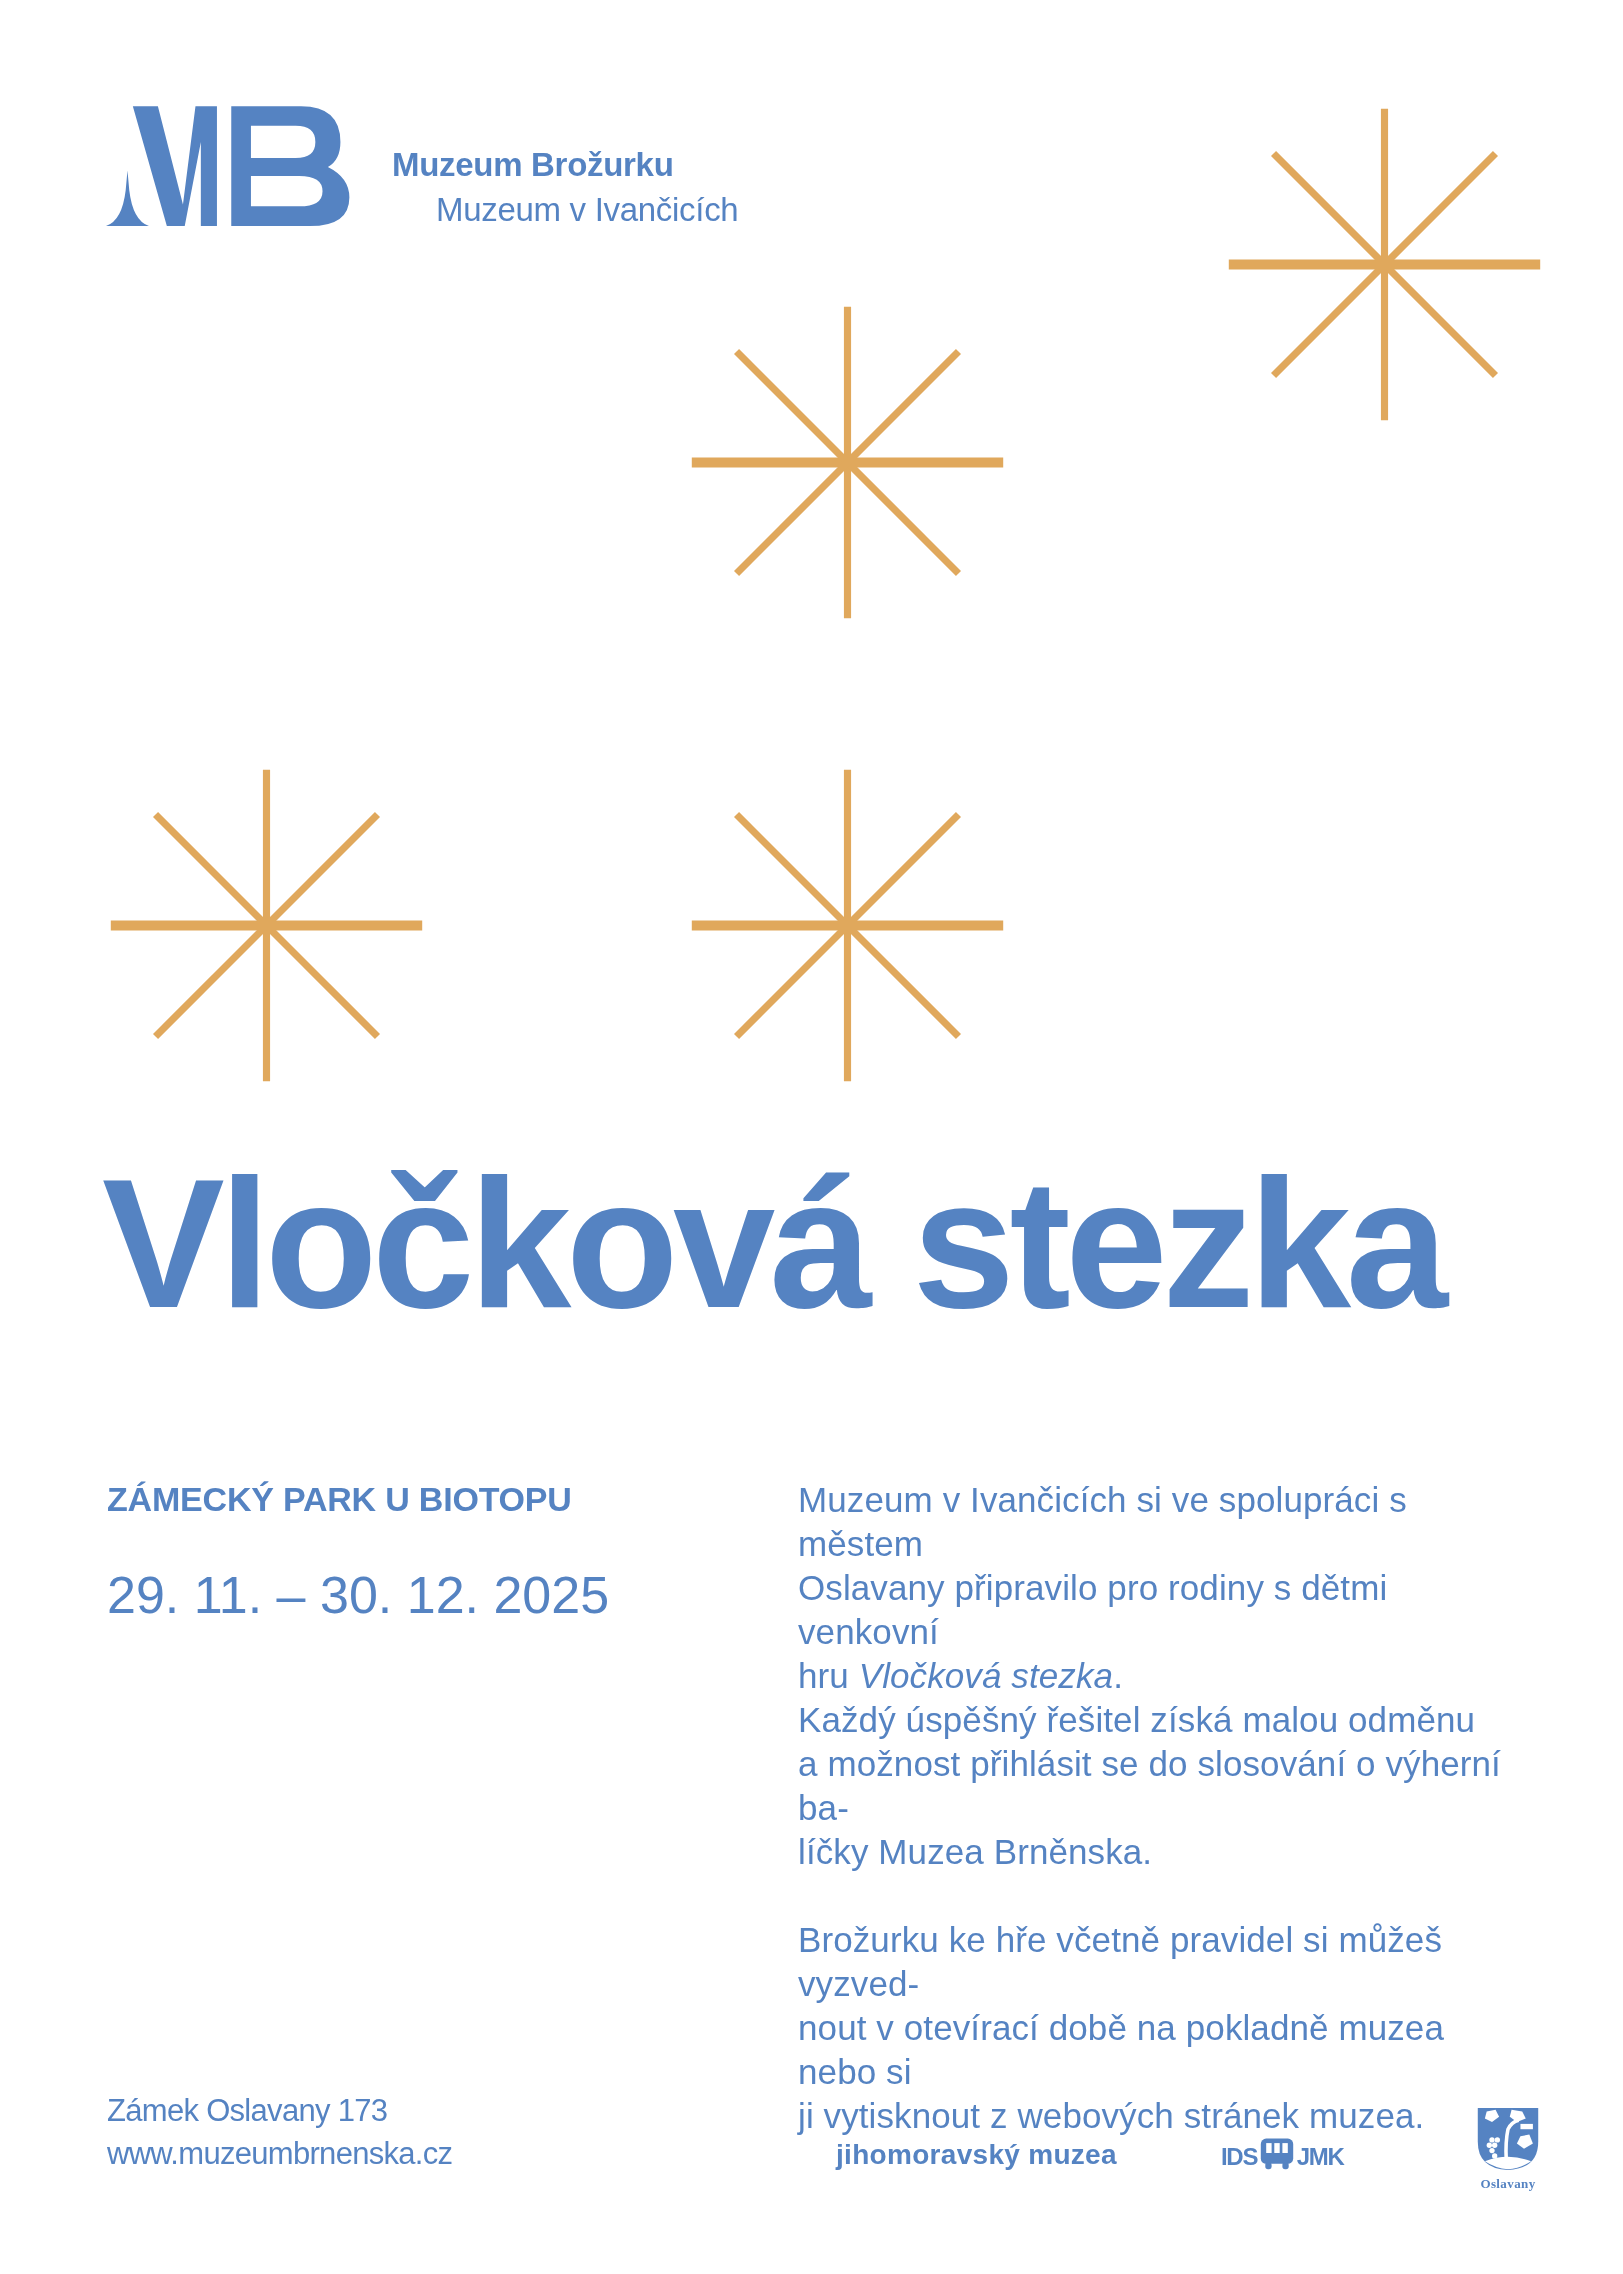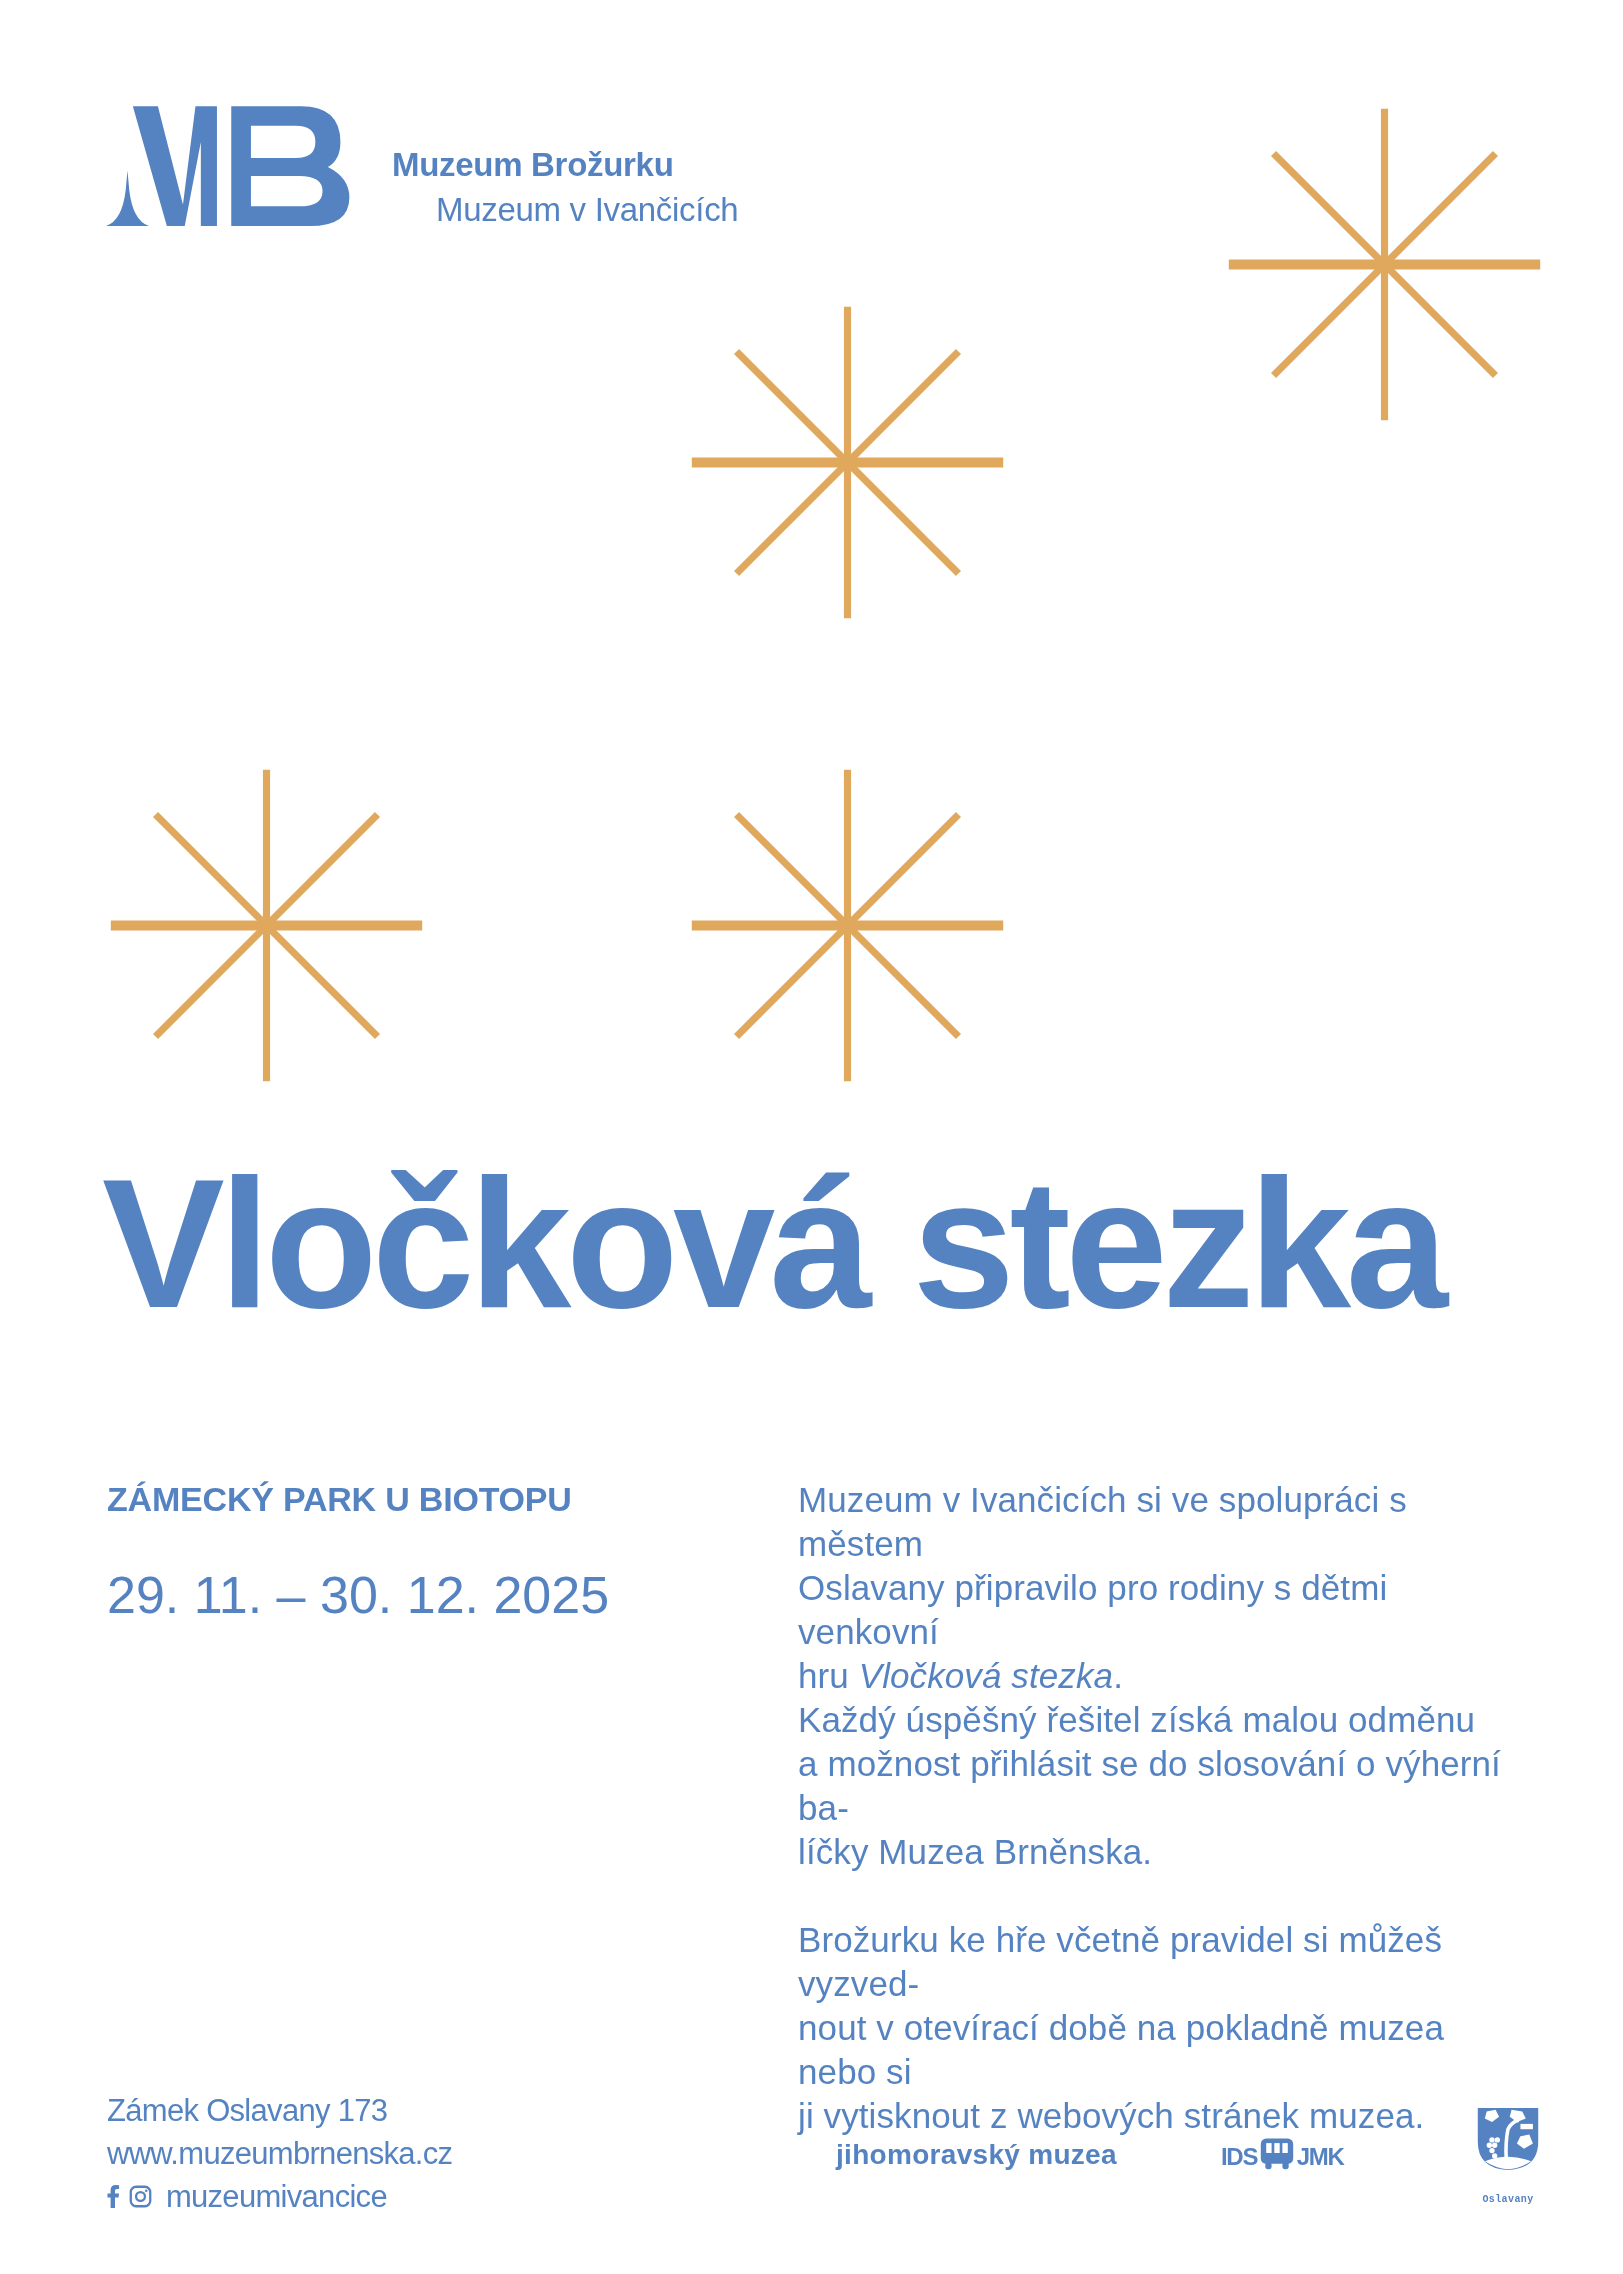--- a/index.html
+++ b/index.html
@@ -26,21 +26,21 @@
 
   .foot-addr { left: 107px; top: 2089px; font-size: 31px; line-height: 43px; letter-spacing: -0.7px; }
   .foot-addr div { white-space: nowrap; }
   .social { display: flex; align-items: center; gap: 9px; }
   .social svg { display: block; }
 
   .jmk { left: 836px; top: 2139px; font-size: 28px; font-weight: bold; white-space: nowrap; letter-spacing: 0.3px; }
   .ids { left: 1221px; top: 2135px; display: flex; align-items: flex-end; font-size: 24px; font-weight: bold; letter-spacing: -1.3px; }
   .ids svg { margin: 0 1.8px; }
   .crest { left: 1472px; top: 2106px; width: 72px; text-align: center; }
-  .crest-label { font-family: Liberation Mono, monospace; font-size: 10px; font-weight: bold; letter-spacing: 0.4px; margin-top: 19px; }
+  .crest-label { font-family: Liberation Serif, serif; font-size: 13px; font-weight: bold; letter-spacing: 0.4px; margin-top: 1px; }
 </style>
 </head>
 <body>
 
 <svg width="0" height="0" style="position:absolute">
   <defs>
     <g id="flake">
       <line x1="176" y1="2" x2="176" y2="350" stroke="#e0a85c" stroke-width="8"></line>
       <line x1="2" y1="176" x2="350" y2="176" stroke="#e0a85c" stroke-width="11"></line>
       <line x1="52" y1="52" x2="300" y2="300" stroke="#e0a85c" stroke-width="8"></line>
@@ -92,31 +92,20 @@
   <div class="gap"></div>
   <p>Brožurku ke hře včetně pravidel si můžeš vyzved-</p>
   <p>nout v otevírací době na pokladně muzea nebo si</p>
   <p>ji vytisknout z webových stránek muzea.</p>
   <div class="gap"></div>
 </div>
 
 <div class="abs foot-addr">
   <div>Zámek Oslavany 173</div>
   <div>www.muzeumbrnenska.cz</div>
-  <div class="social">
-    <svg width="12.5" height="23" viewBox="0 0 14 26">
-      <path d="M9 26 V14 H13 L13.5 9.5 H9 V6.5 Q9 4.5 11 4.5 H13.6 V0.4 Q12 0 10 0 Q4 0 4 6 V9.5 H0.5 V14 H4 V26 Z" fill="#5583c2"></path>
-    </svg>
-    <svg width="23" height="23" viewBox="0 0 26 26">
-      <rect x="2" y="2" width="22" height="22" rx="6" fill="none" stroke="#5583c2" stroke-width="2.6"></rect>
-      <circle cx="13" cy="13" r="5" fill="none" stroke="#5583c2" stroke-width="2.6"></circle>
-      <circle cx="19.5" cy="6.5" r="1.5" fill="#5583c2"></circle>
-    </svg>
-    <span style="margin-left:5.4px">muzeumivancice</span>
-  </div>
 </div>
 
 <div class="abs jmk">jihomoravský muzea</div>
 
 <div class="abs ids">
   <span>IDS</span>
   <svg width="36" height="36" viewBox="0 0 40 40">
     <rect x="2" y="4" width="36" height="28" rx="6" fill="#5583c2"></rect>
     <rect x="8" y="9" width="6" height="11" fill="#ffffff"></rect>
     <rect x="17" y="9" width="6" height="11" fill="#ffffff"></rect>

